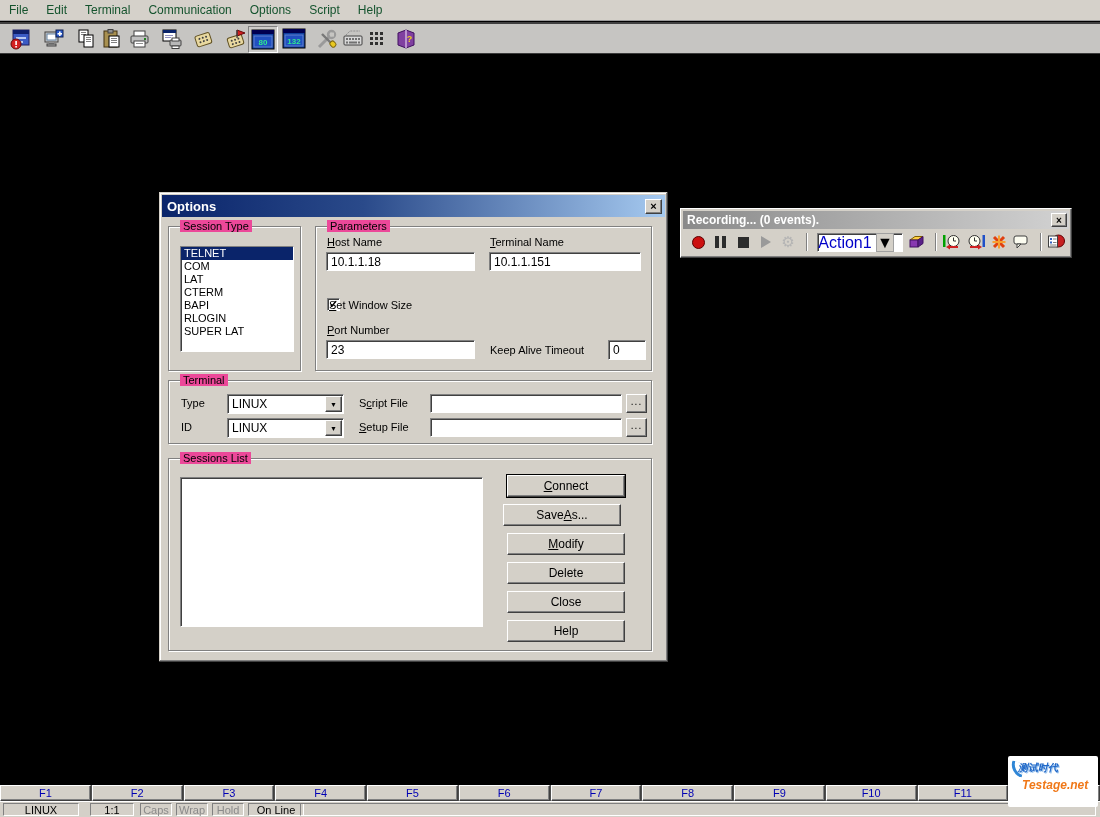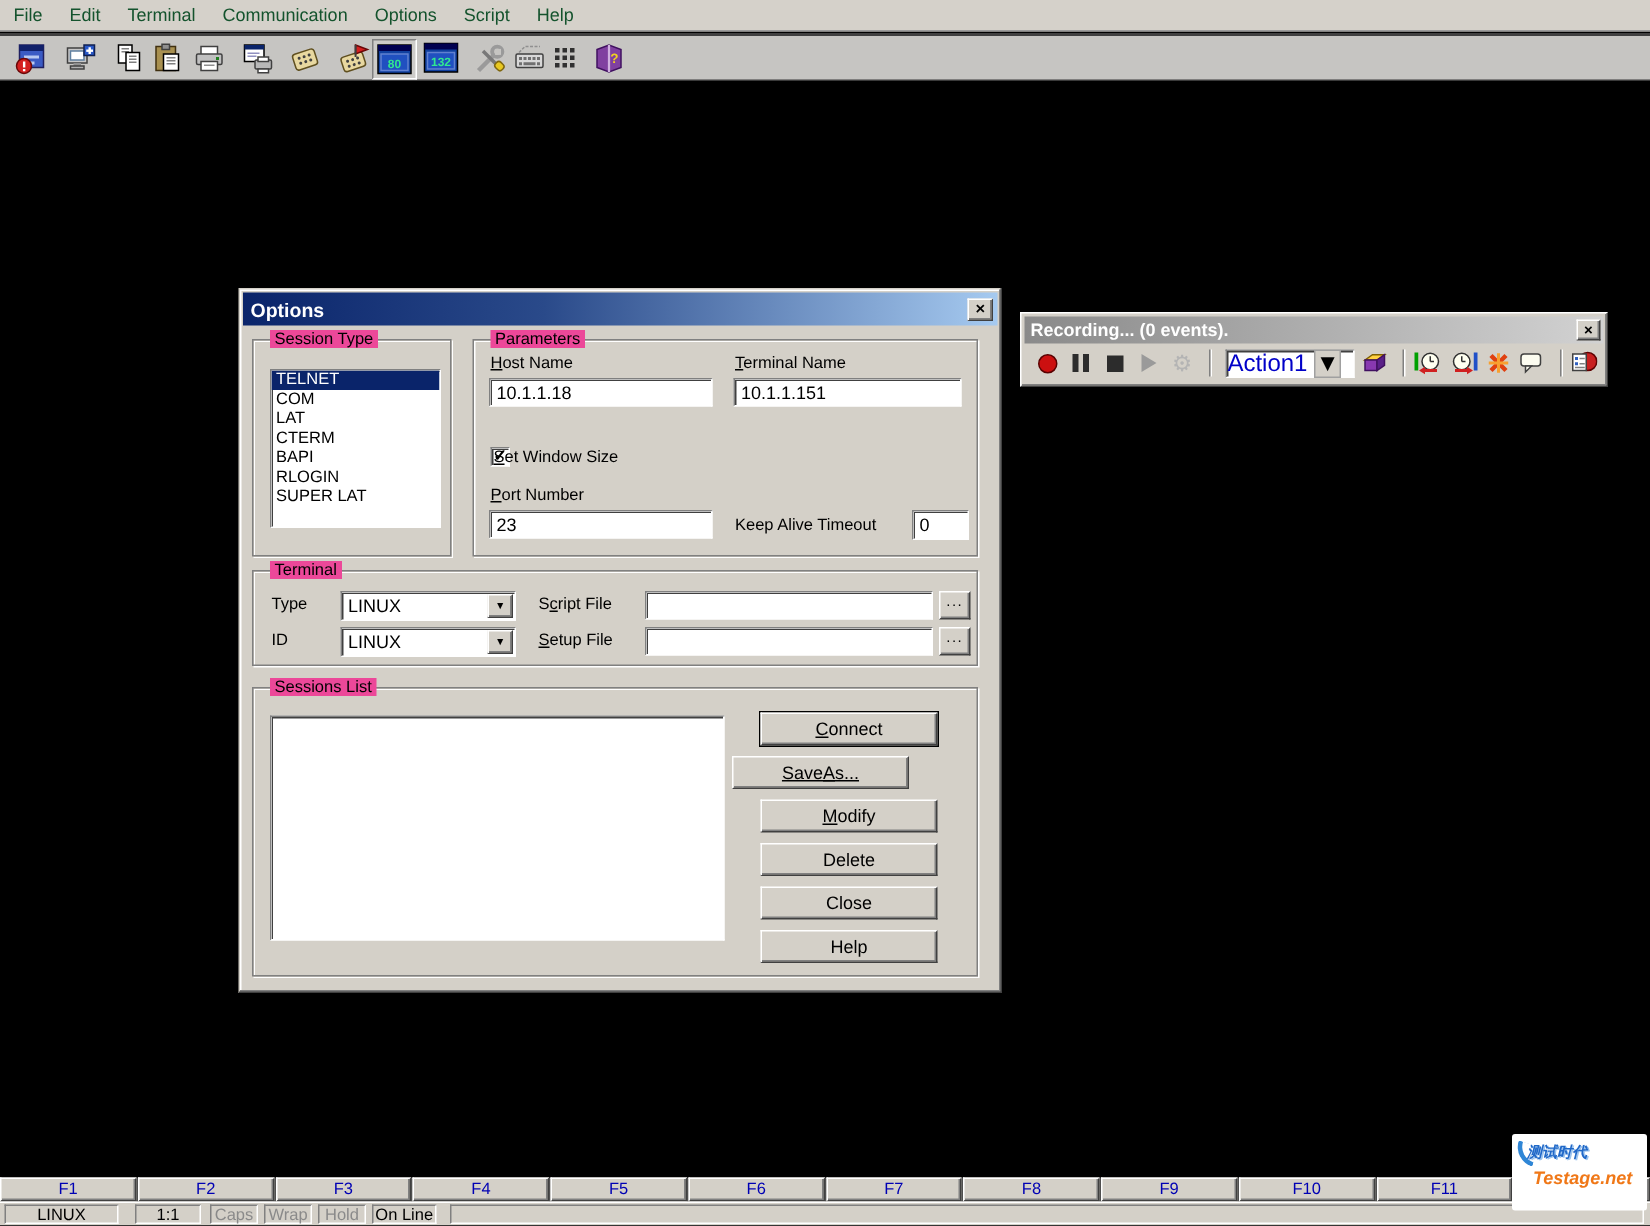--- a/index.html
+++ b/index.html
@@ -327,21 +327,21 @@
     <span class="lbl" style="left:200px;top:229px;"><u>S</u>etup File</span>
     <div class="field sunken" style="left:271px;top:226px;width:192px;height:19px;"></div>
     <div class="btn raised browse" style="left:467px;top:226px;width:21px;height:19px;">...</div>
 
     <div class="group etched" style="left:9px;top:266px;width:484px;height:193px;">
       <span class="glabel">Sessions List</span>
     </div>
     <div class="listbox sunken" style="left:21px;top:285px;width:303px;height:150px;"></div>
 
     <div class="btn raised btn-default" style="left:348px;top:283px;width:118px;height:22px;"><u>C</u>onnect</div>
-    <div class="btn raised" style="left:329px;top:312px;width:118px;height:22px;text-decoration:underline;">Save <u>A</u>s...</div>
+    <div class="btn raised" style="left:344px;top:312px;width:118px;height:22px;">Save <u>A</u>s...</div>
     <div class="btn raised" style="left:348px;top:341px;width:118px;height:22px;"><u>M</u>odify</div>
     <div class="btn raised" style="left:348px;top:370px;width:118px;height:22px;">Delete</div>
     <div class="btn raised" style="left:348px;top:399px;width:118px;height:22px;">Close</div>
     <div class="btn raised" style="left:348px;top:428px;width:118px;height:22px;">Help</div>
   </div>
 
   <div class="rectb">
     <div class="rec-titlebar">
       <span class="rec-title">Recording... (0 events).</span>
       <span class="rec-x raised">×</span>
@@ -445,21 +445,21 @@
       <div class="fkey">F11</div>
       <div class="fkey">F12</div>
     </div>
 
   <div class="statusbar">
     <span class="spanel" style="left:3px;width:76px;">LINUX</span>
     <span class="spanel" style="left:90px;width:44px;">1:1</span>
     <span class="spanel dim" style="left:140px;width:32px;">Caps</span>
     <span class="spanel dim" style="left:176px;width:32px;">Wrap</span>
     <span class="spanel dim" style="left:212px;width:32px;">Hold</span>
-    <span class="spanel" style="left:248px;width:43px;">On Line</span>
+    <span class="spanel" style="left:248px;width:56px;">On Line</span>
     <span class="spanel" style="left:300px;width:796px;"></span>
   </div>
 
   <div class="watermark">
     <span class="wm-swoosh"></span>
     <div class="wm1">测试时代</div>
     <div class="wm2">Testage.net</div>
   </div>
 
 </div>

